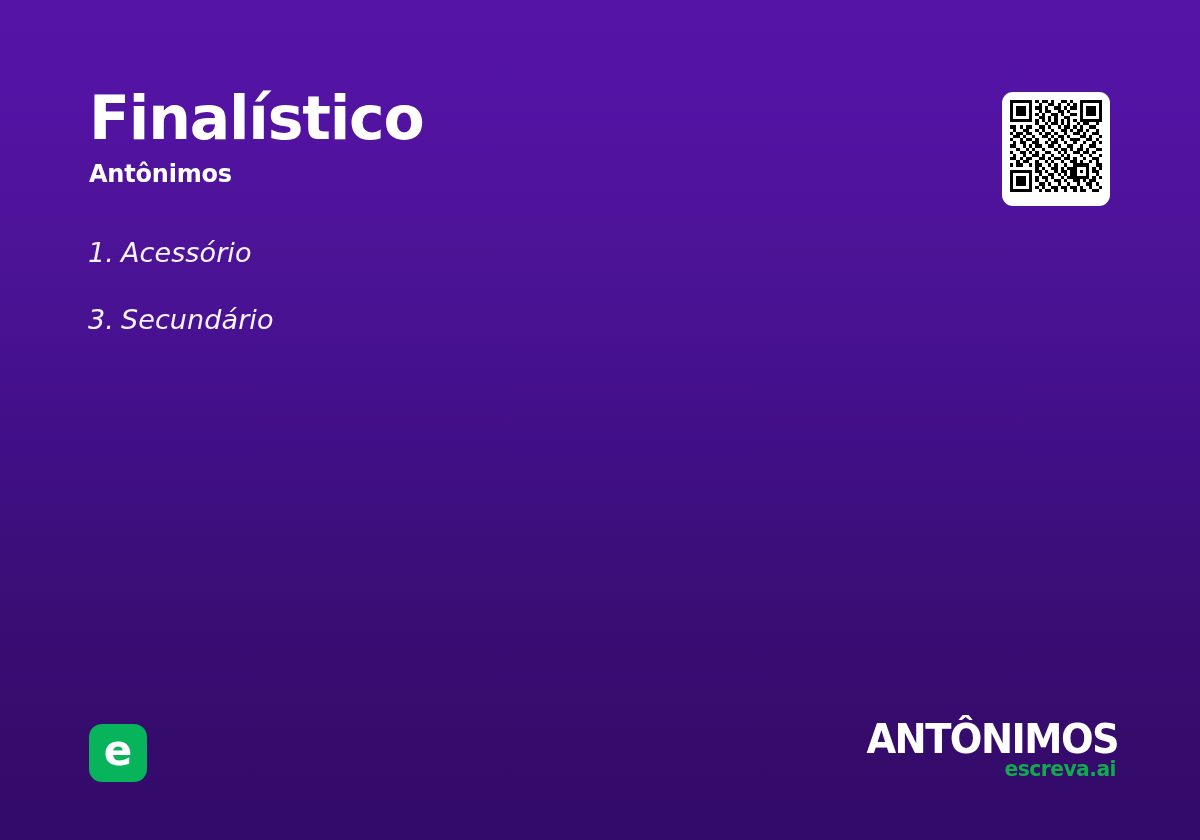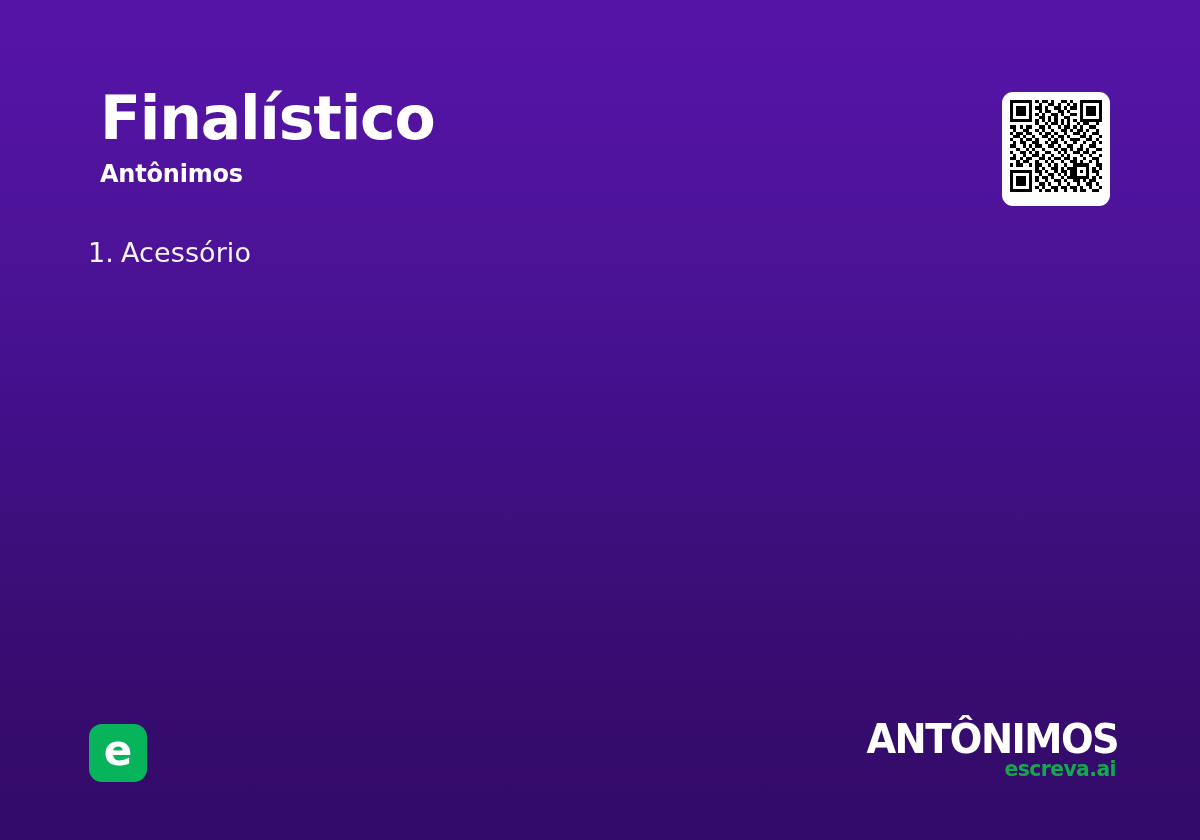--- a/index.html
+++ b/index.html
@@ -27,21 +27,21 @@
         #3D0F7E 62%,
         #390D74 74%,
         #350C6C 88%,
         #330B68 100%);
     overflow: hidden;
   }
 
   
   .header {
     position: absolute;
-    left: 100px;
+    left: 89px;
     top: 86px;
     width: 760px;
   }
   .title {
     margin: 0;
     font-family: "DejaVu Sans", sans-serif;
     font-size: 60px;
     line-height: 64px;
     font-weight: 700;
     letter-spacing: -1.2px;
@@ -59,20 +59,21 @@
 
   
   .word-list {
     position: absolute;
     left: 88px;
     top: 236px;
     width: 760px;
     margin: 0;
     padding: 0;
     list-style: none;
+    font-style: italic;
   }
   .word-item {
     display: block;
     font-family: "DejaVu Sans", sans-serif;
     font-size: 27px;
     line-height: 34px;
     font-weight: 400;
     letter-spacing: 0.1px;
     color: #F7F4FC;
     margin-bottom: 33px;
@@ -156,20 +157,23 @@
 <div class="card">
 
   <div class="header">
     <h1 class="title">Finalístico</h1>
     <p class="subtitle">Antônimos</p>
   </div>
 
   <ul class="word-list">
     <li class="word-item">
       <span class="word-index">1.</span><span>Acessório</span>
+    </li>
+    <li class="word-item">
+      <span class="word-index">3.</span><span>Secundário</span>
     </li>
   </ul>
 
   <div class="qr-wrap">
     <svg viewBox="0 0 29 29" shape-rendering="crispEdges">
       <rect width="29" height="29" fill="#FFFFFF"></rect>
       <g fill="#000000">
 
         <rect x="0" y="0" width="7" height="1"></rect>
           <rect x="0" y="6" width="7" height="1"></rect>

